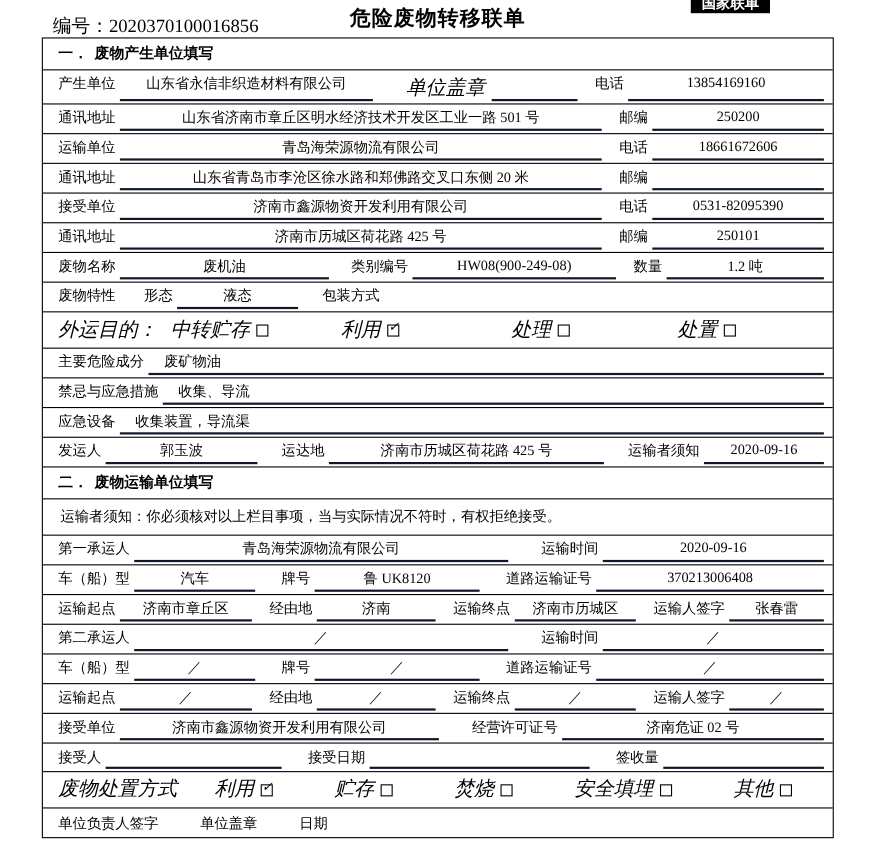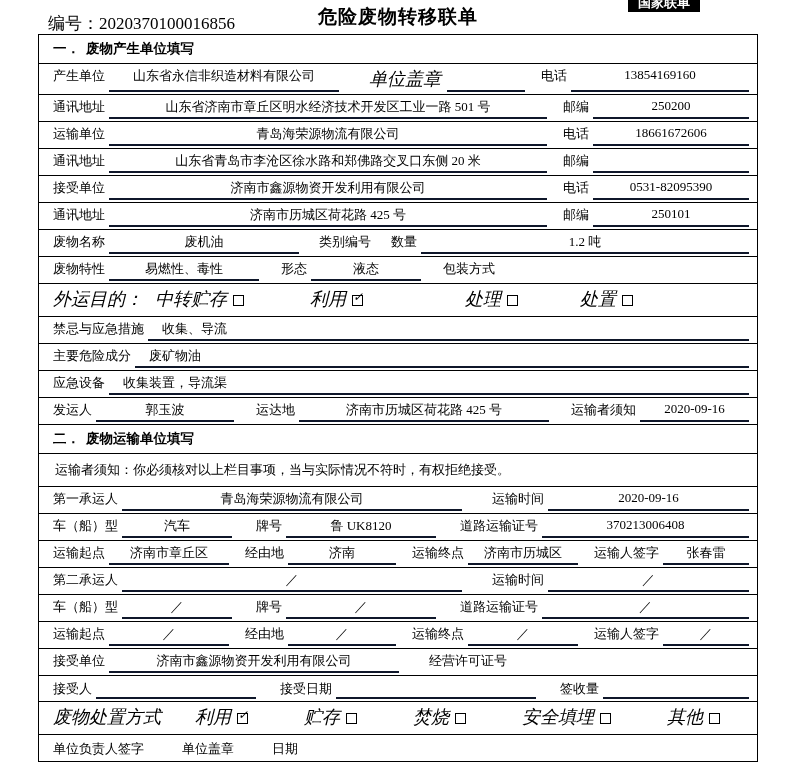--- a/index.html
+++ b/index.html
@@ -202,65 +202,65 @@
         <span class="lbl">邮编</span>
         <span class="val fill">250101</span>
       </div>
     </div>
 
     <div class="row">
       <div class="row-inner">
         <span class="lbl">废物名称</span>
         <span class="val" style="width:190px">废机油</span>
         <span class="lbl" style="margin-left:14px">类别编号</span>
+        <span class="val" style="width:185px">HW08(900-249-08)</span>
         <span class="lbl" style="margin-left:10px">数量</span>
         <span class="val fill">1.2 吨</span>
       </div>
     </div>
 
     <div class="row">
       <div class="row-inner">
         <span class="lbl">废物特性</span>
-        <span class="val" style="width:150px">易燃性、毒性</span>
         <span class="lbl" style="margin-left:16px">形态</span>
         <span class="val" style="width:110px">液态</span>
         <span class="lbl" style="margin-left:16px">包装方式</span>
       </div>
     </div>
 
     <div class="row">
       <div class="row-inner" style="padding-bottom:4px">
         <span class="plain">外运目的：</span>
         <span class="plain">
           <span>中转贮存</span><span class="cb"></span>
         </span>
         <span class="plain" style="margin-left:52px">
           <span>利用</span><span class="cb checked"></span>
         </span>
         <span class="plain" style="margin-left:88px">
           <span>处理</span><span class="cb"></span>
         </span>
-        <span class="plain" style="margin-left:48px">
+        <span class="plain" style="margin-left:84px">
           <span>处置</span><span class="cb"></span>
         </span>
         <span class="grow"></span>
+      </div>
+    </div>
+
+    <div class="row">
+      <div class="row-inner">
+        <span class="lbl">主要危险成分</span>
+        <span class="val fill left" style="padding-left:14px">废矿物油</span>
       </div>
     </div>
 
     <div class="row">
       <div class="row-inner">
         <span class="lbl">禁忌与应急措施</span>
         <span class="val fill left" style="padding-left:14px">收集、导流</span>
-      </div>
-    </div>
-
-    <div class="row">
-      <div class="row-inner">
-        <span class="lbl">主要危险成分</span>
-        <span class="val fill left" style="padding-left:14px">废矿物油</span>
       </div>
     </div>
 
     <div class="row">
       <div class="row-inner">
         <span class="lbl">应急设备</span>
         <span class="val fill left" style="padding-left:14px">收集装置，导流渠</span>
       </div>
     </div>
 
@@ -349,20 +349,21 @@
       </div>
     </div>
 
 
 
     <div class="row">
       <div class="row-inner">
         <span class="lbl">接受单位</span>
         <span class="val" style="width:290px">济南市鑫源物资开发利用有限公司</span>
         <span class="lbl" style="margin-left:24px">经营许可证号</span>
+        <span class="val fill">济南危证 02 号</span>
       </div>
     </div>
 
     <div class="row">
       <div class="row-inner">
         <span class="lbl">接受人</span>
         <span class="val" style="width:160px"></span>
         <span class="lbl" style="margin-left:18px">接受日期</span>
         <span class="val" style="width:200px"></span>
         <span class="lbl" style="margin-left:18px">签收量</span>

